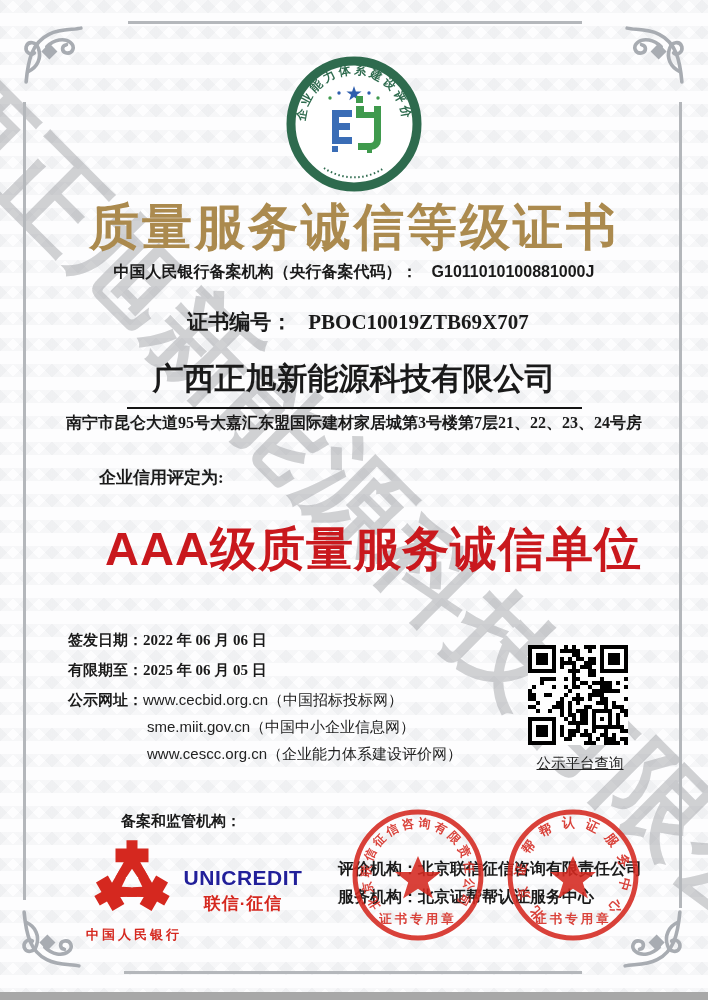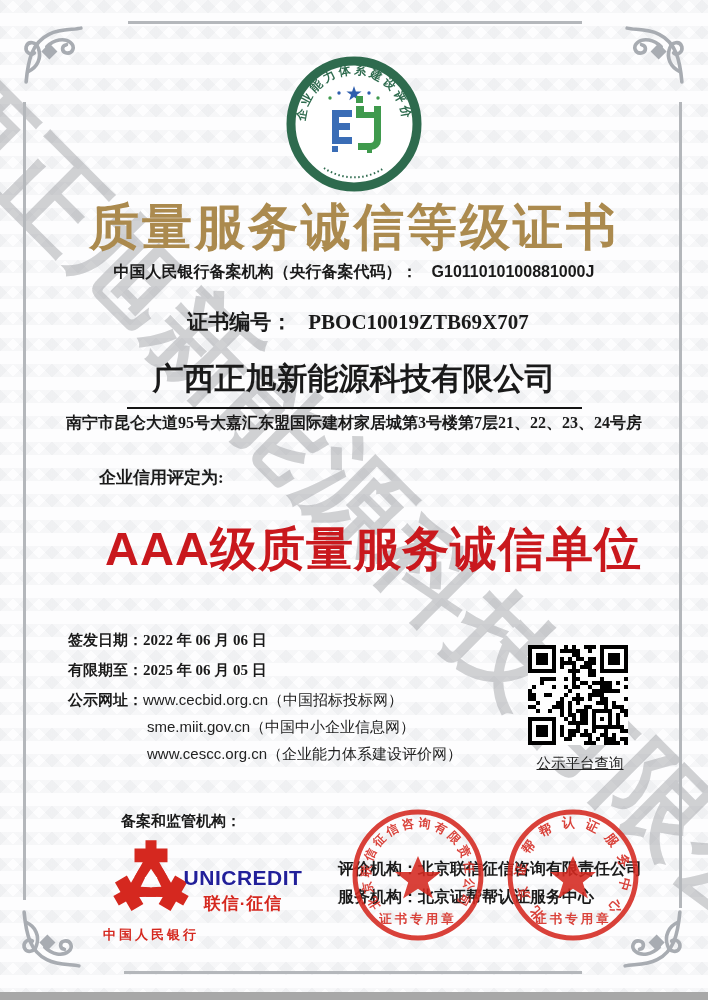--- a/index.html
+++ b/index.html
@@ -45,21 +45,21 @@
   .rating{top:518px;font-size:47px;font-weight:bold;color:#c9181d;letter-spacing:1px;padding-left:39px;}
   .info{left:68px;top:631px;font-size:15px;}
   .info .row{margin-bottom:11px;font-weight:bold;font-family:"Liberation Serif",serif;}
   .info .urlrow{margin-bottom:8px;font-weight:normal;font-family:"Liberation Sans",sans-serif;color:#222;}
   .info .urlrow .lbl{font-weight:bold;font-family:"Liberation Serif",serif;color:#1a1a1a;}
   .info .indent{padding-left:79px;}
   .qr-wrap{left:528px;top:645px;width:104px;}
   .qr-wrap svg{display:block;background:#fff;}
   .qr-caption{margin-top:9px;text-align:center;font-size:14.5px;color:#222;font-family:"Liberation Serif",serif;text-decoration:underline;}
   .reg-label{left:79px;top:812px;font-size:15px;font-weight:bold;font-family:"Liberation Serif",serif;margin-left:42px;}
-  .pbc{left:96px;top:833px;width:110px;text-align:center;}
+  .pbc{left:86px;top:833px;width:110px;text-align:left;}
   .pbc-name{margin-top:1px;font-size:13px;color:#d5281f;font-weight:bold;letter-spacing:3px;font-family:"Liberation Serif",serif;white-space:nowrap;}
   .unicredit{left:183px;top:866px;width:120px;text-align:center;}
   .uni-en{font-size:21px;font-weight:bold;color:#22209a;letter-spacing:0.5px;font-family:"Liberation Sans",sans-serif;}
   .uni-cn{font-size:17px;font-weight:bold;color:#d5281f;margin-top:2px;letter-spacing:1px;}
   .agency{left:338px;top:855px;font-size:16px;font-weight:600;line-height:28px;white-space:nowrap;}
   .seal{position:absolute;z-index:4;opacity:0.88;}
   .seal-left{left:349px;top:806px;}
   .seal-right{left:504px;top:806px;}
   .bottom-edge{position:absolute;left:0;right:0;bottom:0;height:8px;background:#a8a8a8;z-index:5;}
 </style>

